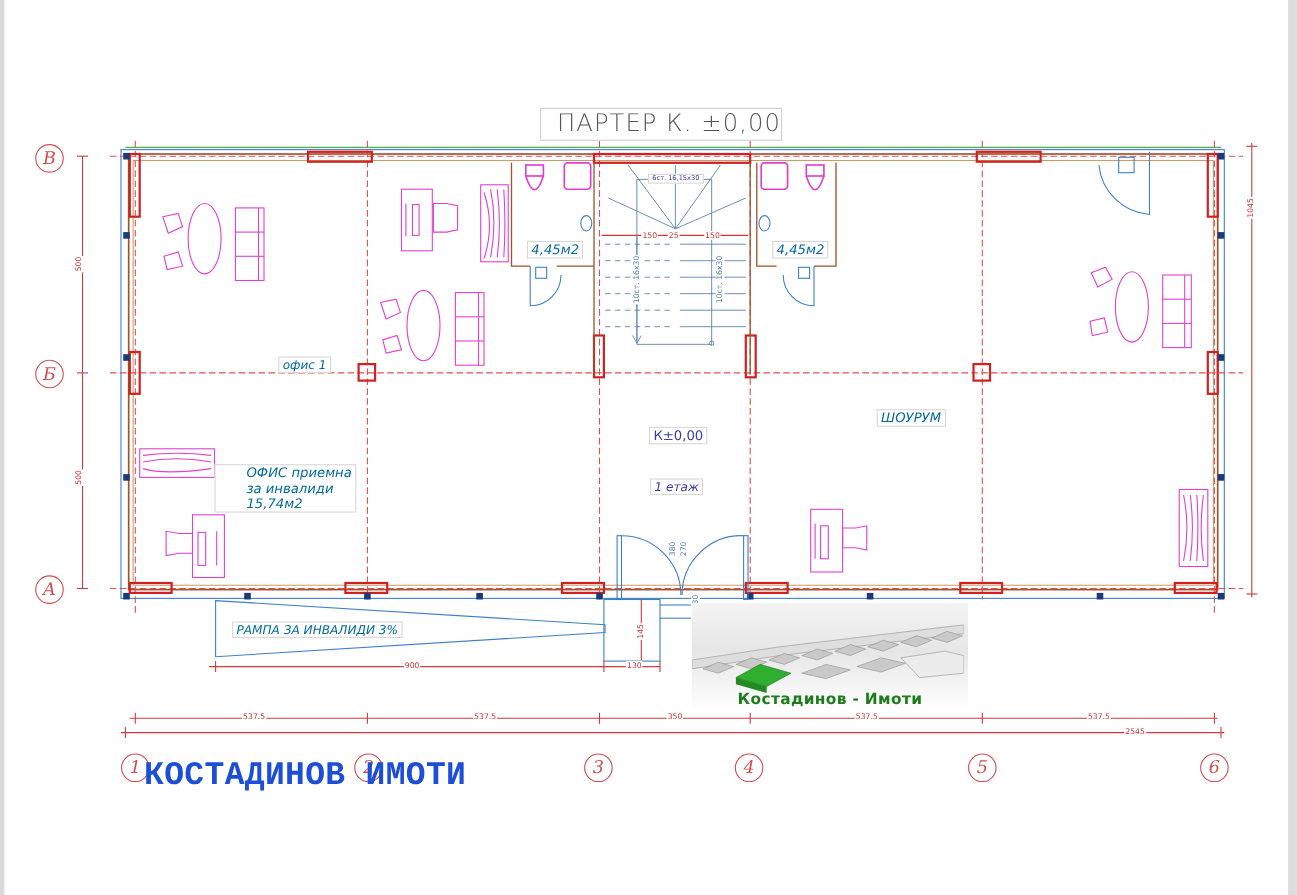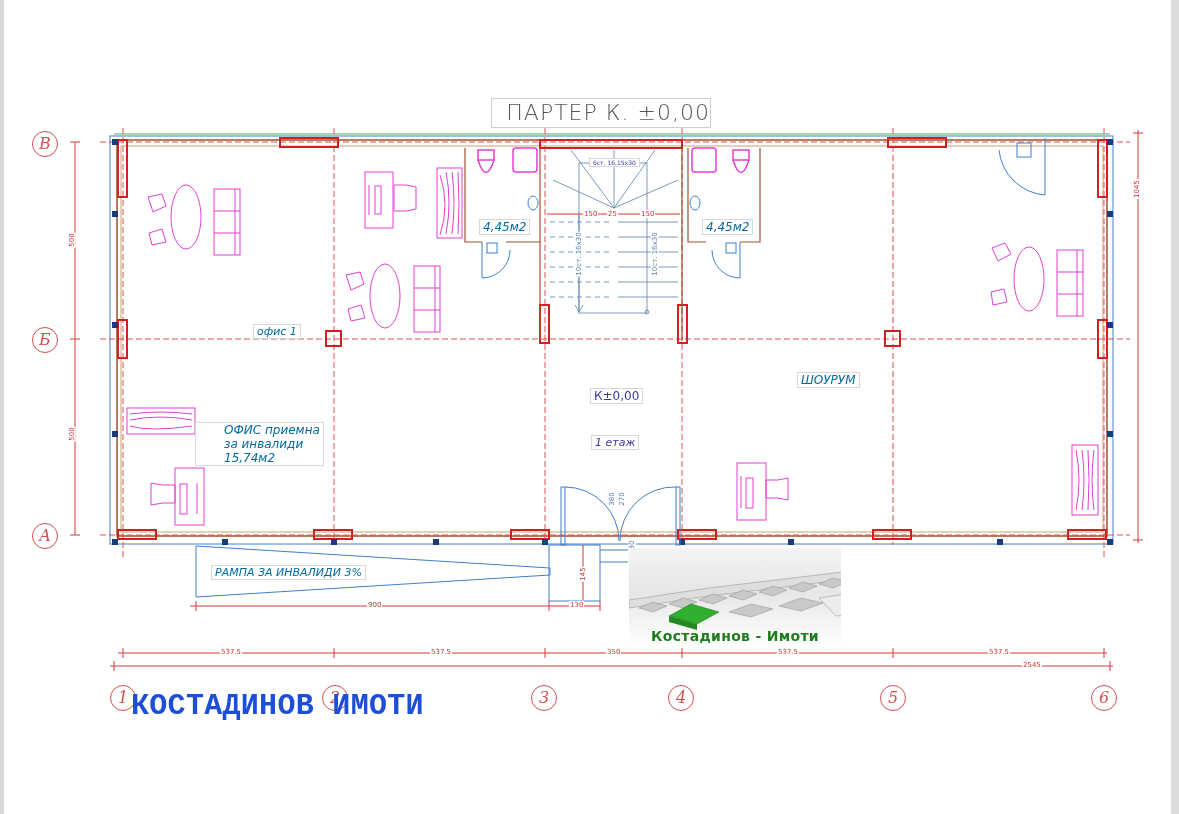--- a/index.html
+++ b/index.html
@@ -6,21 +6,21 @@
   body{width:1179px;height:814px;background:#ffffff;position:relative;overflow:hidden;font-family:"Liberation Sans",sans-serif;}
   .edge-left{position:absolute;left:0;top:0;width:4px;height:814px;background:#d9d9d9;}
   .edge-right{position:absolute;right:0;top:0;width:8px;height:814px;background:#dcdcdc;}
   svg.plan{position:absolute;left:0;top:0;}
   .title-box{position:absolute;left:491px;top:98px;width:218px;height:28px;border:1px solid #cfcfcf;background:#fff;color:#555;font-family:"DejaVu Sans",sans-serif;font-size:22px;font-weight:300;line-height:28px;text-align:right;letter-spacing:1px;}
   .lbl{position:absolute;font-family:"DejaVu Sans",sans-serif;font-style:italic;background:#fff;border:1px solid #d8d8d8;padding:0 3px;white-space:nowrap;}
   .mag{color:#0369a1;}
   .blu{color:#3a3aa0;}
   .axis{position:absolute;width:24px;height:24px;border:1px solid #d05050;border-radius:50%;color:#d05050;font-family:"DejaVu Serif",serif;font-style:italic;font-size:16px;line-height:24px;text-align:center;}
   .dim{position:absolute;font-size:7px;color:#c33;font-family:"DejaVu Sans",sans-serif;background:#fff;padding:0 1px;}
-  .logo{position:absolute;left:629px;top:548px;width:212px;height:98px;background:linear-gradient(180deg,#f4f4f4 0%,#e6e6e6 45%,#ffffff 100%);overflow:hidden;}
+  .logo{position:absolute;left:629px;top:548px;width:251px;height:98px;background:linear-gradient(180deg,#f4f4f4 0%,#e6e6e6 45%,#ffffff 100%);overflow:hidden;}
   .logo-text{position:absolute;left:0;right:0;bottom:2px;text-align:center;color:#1d7d1d;font-weight:bold;font-size:14px;font-family:"DejaVu Sans",sans-serif;letter-spacing:0.3px;}
   .watermark{position:absolute;left:131px;top:689px;color:#1d4ed8;font-family:Liberation Mono, monospace;font-weight:bold;font-size:30px;letter-spacing:0.3px;}
 </style>
 </head>
 <body>
 
 <div class="edge-left"></div>
 <div class="edge-right"></div>
 
 <svg class="plan" width="1179" height="814" viewBox="0 0 1179 814">

